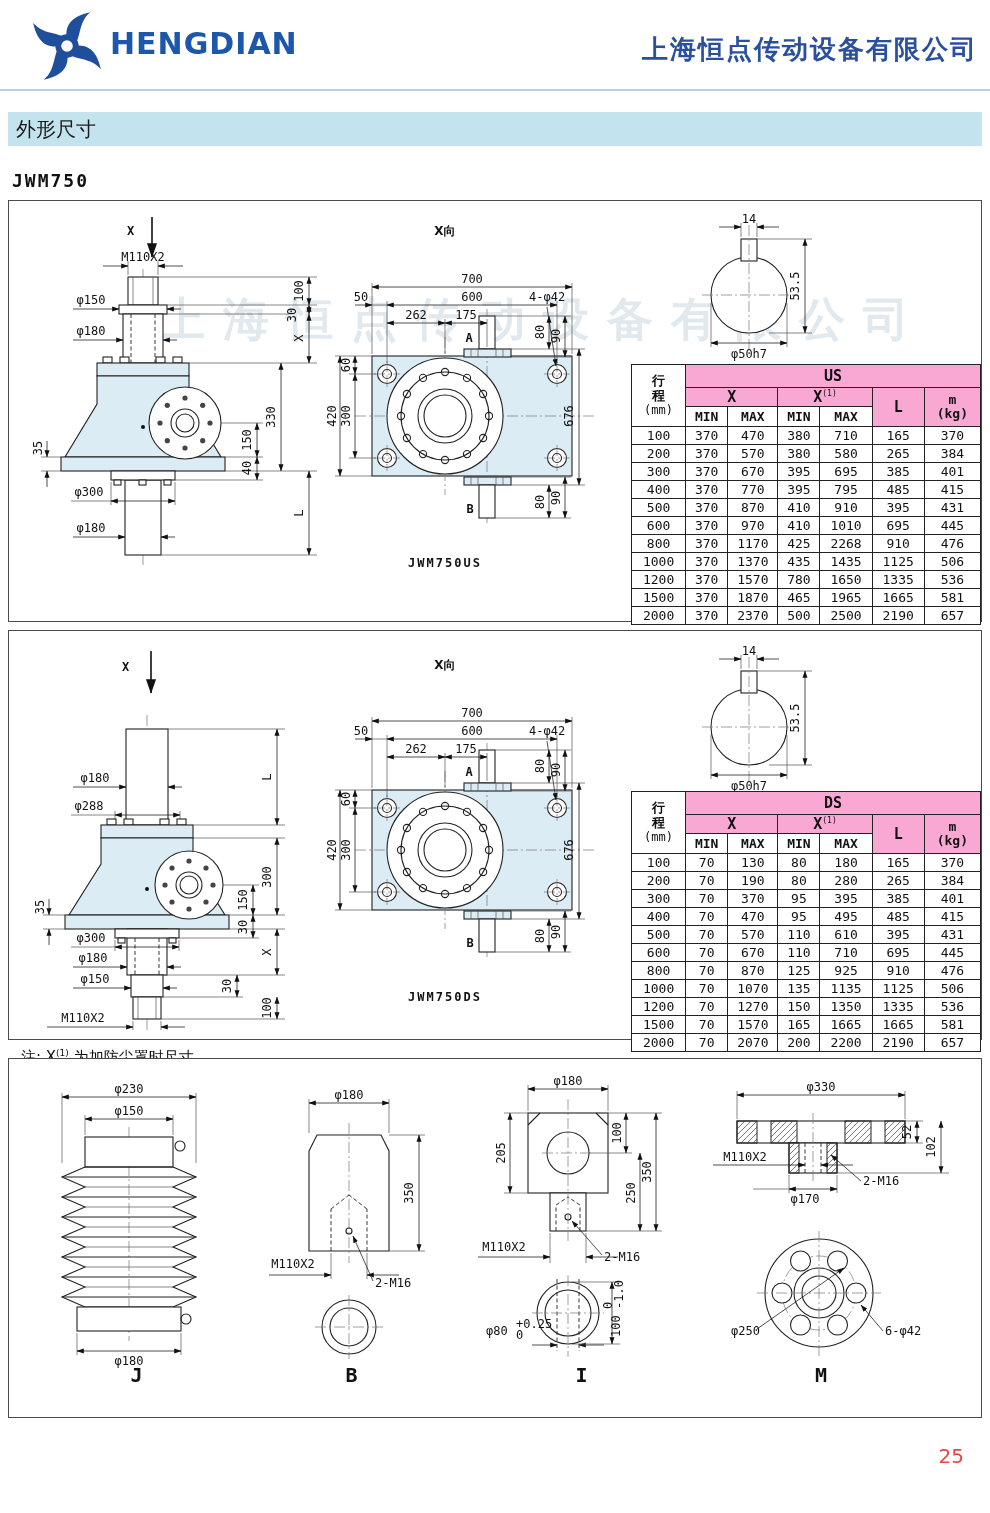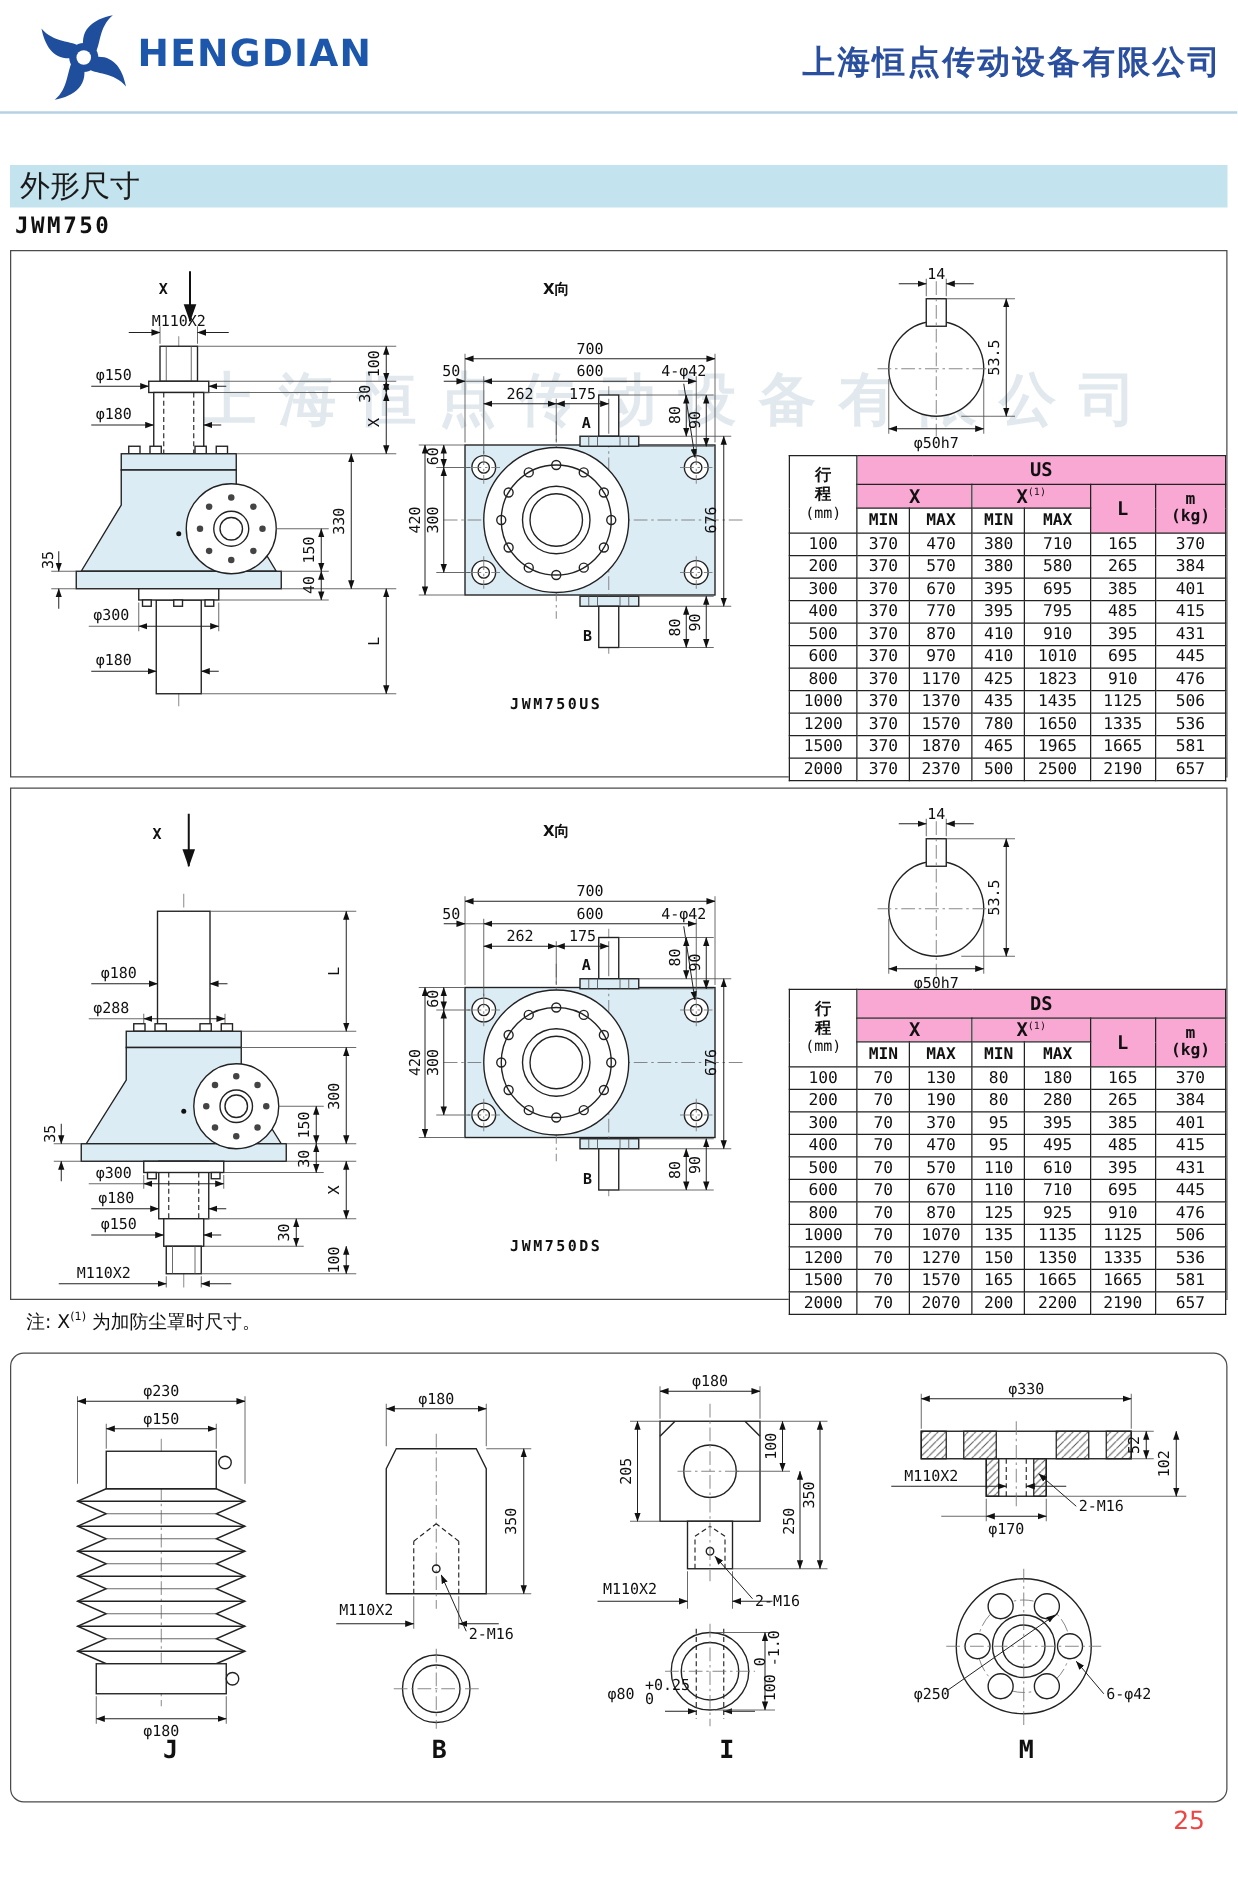--- a/index.html
+++ b/index.html
@@ -6,27 +6,27 @@
   body{width:990px;height:1513px;position:relative;background:#fff;
        font-family:"DejaVu Sans","Liberation Sans",sans-serif;color:#111;overflow:hidden;}
   #page{position:absolute;inset:0;}
   
   .brand-logo{position:absolute;left:30px;top:8px;width:74px;height:76px;}
   .brand-name{position:absolute;left:110px;top:26px;font-size:30px;font-weight:bold;color:#1c57ac;letter-spacing:1px;}
   .company-name{position:absolute;right:12px;top:32px;font-size:26px;font-weight:bold;color:#2b4f9f;
                 font-family:"Liberation Serif","DejaVu Serif",serif;letter-spacing:2px;}
   .hdr-rule{position:absolute;left:0;top:89px;width:990px;height:2px;background:#b5d2e2;}
   .section-bar{position:absolute;left:8px;top:112px;width:974px;height:34px;background:#c3e3ee;
-               font-size:24px;line-height:34px;padding-left:8px;box-sizing:border-box;color:#1a1a1a;margin-top:20px;}
+               font-size:20px;line-height:34px;padding-left:8px;box-sizing:border-box;color:#1a1a1a;}
   .model-label{position:absolute;left:12px;top:170px;font-size:18px;font-weight:bold;
                font-family:"DejaVu Sans Mono",monospace;letter-spacing:2px;}
   .panel{position:absolute;left:8px;width:972px;border:1px solid #4b4b4b;background:#fff;}
   #panel-us{top:200px;height:420px;}
   #panel-ds{top:630px;height:408px;}
-  #panel-acc{top:1082px;height:358px;border-radius:11px;}
+  #panel-acc{top:1058px;height:358px;}
   .note-line{position:absolute;left:21px;top:1048px;font-size:15px;color:#111;}
   .note-line sup{font-size:9px;}
   .page-num{position:absolute;right:26px;top:1444px;font-size:20px;color:#ef4444;}
   .watermark{position:absolute;left:150px;top:88px;font-size:46px;font-weight:bold;white-space:nowrap;
              font-family:"Liberation Serif","DejaVu Serif",serif;color:#9db7c9;opacity:.3;letter-spacing:18px;pointer-events:none;}
   
   .panel-table{position:absolute;right:0;}
   #panel-us .panel-table{top:163px;} #panel-ds .panel-table{top:160px;}
   .dims-table{border-collapse:collapse;table-layout:fixed;width:350px;background:#fff;}
   .dims-table td{border:1px solid #222;text-align:center;padding:0;font-size:13px;height:17px;
@@ -385,21 +385,21 @@
             <td>410</td>
             <td>1010</td>
             <td>695</td>
             <td>445</td>
           </tr>
           <tr>
             <td>800</td>
             <td>370</td>
             <td>1170</td>
             <td>425</td>
-            <td>1823</td>
+            <td>2268</td>
             <td>910</td>
             <td>476</td>
           </tr>
           <tr>
             <td>1000</td>
             <td>370</td>
             <td>1370</td>
             <td>435</td>
             <td>1435</td>
             <td>1125</td>

